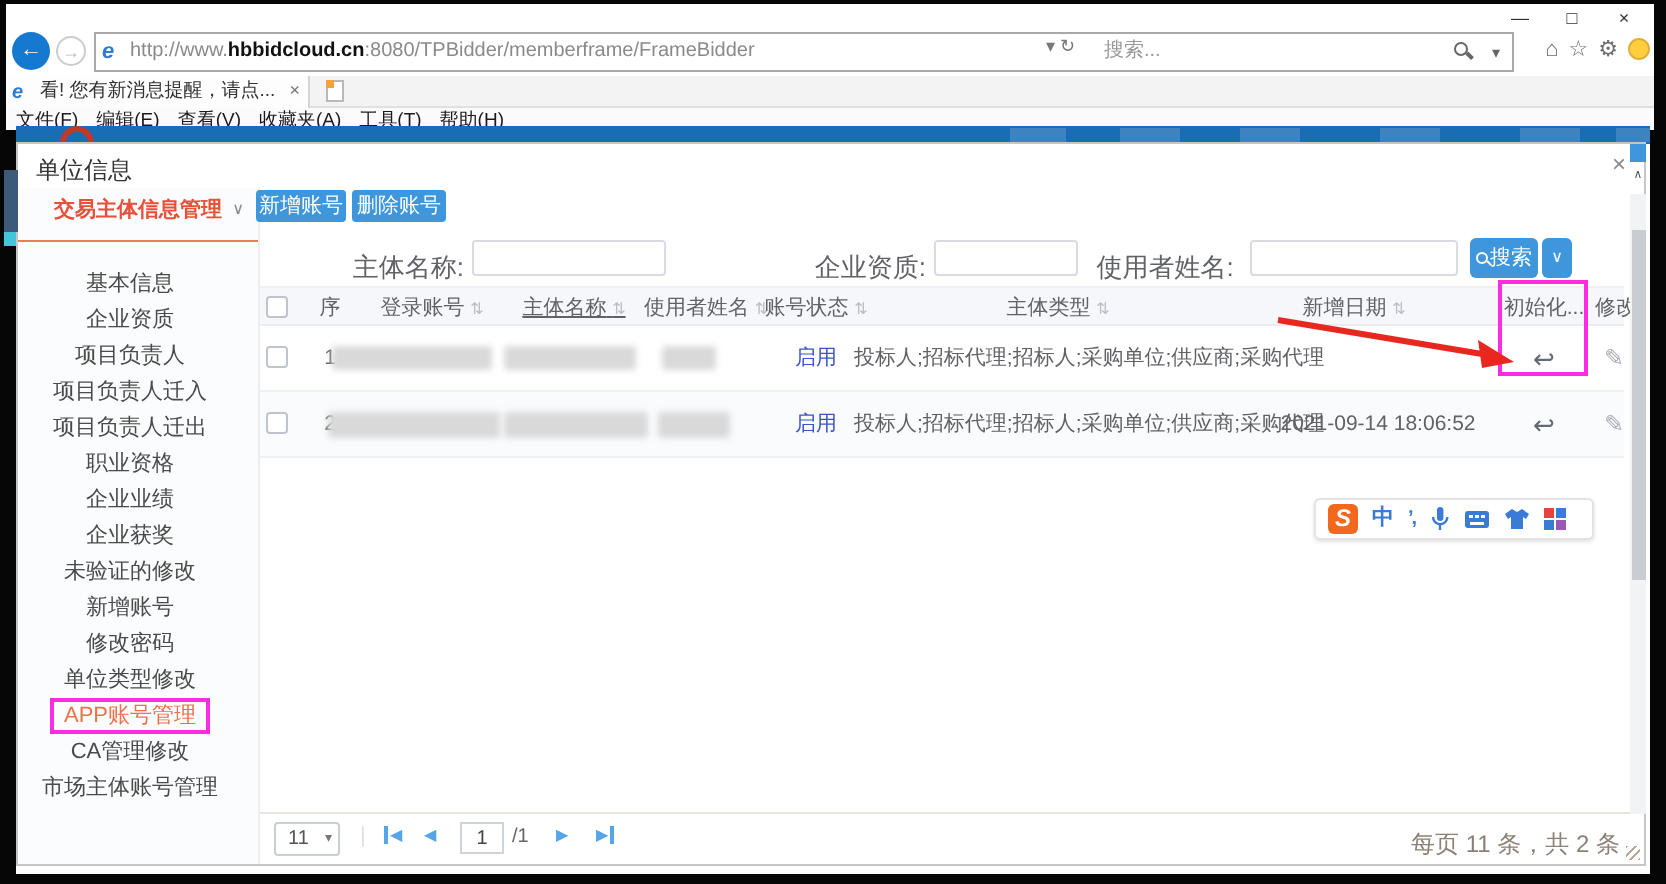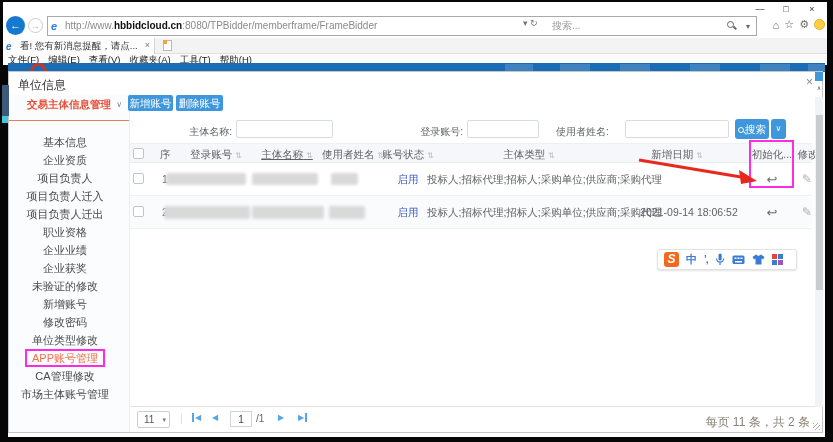--- a/index.html
+++ b/index.html
@@ -56,21 +56,21 @@
   #side-items { position:absolute; left:0; top:39px; width:112px; list-style:none; }
   #side-items li { height:18px; line-height:18px; text-align:center; font-size:11px; color:#4a4a4a; white-space:nowrap; }
   #side-items li.active { color:#f0704a; }
   #side-items li.active .hl { border:2px solid #ff2be2; padding:1px 5px; color:#f0704a; }
 
   #main { position:absolute; left:121px; top:22px; right:0; bottom:0; }
   .btn { position:absolute; background:#3e96dc; color:#fff; font-size:10.5px; text-align:center; border-radius:2px; line-height:16px; height:16px; }
   #btn-add { left:-2px; top:1px; width:45px; }
   #btn-del { left:46px; top:1px; width:47px; }
 
-  .flabel { position:absolute; top:31px; font-size:10px; color:#606266; text-align:right; white-space:nowrap;}
+  .flabel { position:absolute; top:31px; font-size:13px; color:#606266; text-align:right; white-space:nowrap;}
   .finput { position:absolute; top:26px; height:18px; border:1px solid #d8dce2; border-radius:2px; background:#fff; font-size:10px; padding:0 3px; }
   #btn-search { left:605px; top:25px; width:34px; height:20px; line-height:20px; border-radius:3px; font-size:10.5px;}
   #btn-search .mag2 { display:inline-block; width:6px; height:6px; border:1.3px solid #fff; border-radius:50%; position:relative; margin-right:1px;}
   #btn-search .mag2::after { content:""; position:absolute; left:4px; top:4px; width:3px; height:1.3px; background:#fff; transform:rotate(45deg);}
   #btn-search-more { left:641px; top:25px; width:15px; height:20px; line-height:20px; border-radius:3px; font-size:8px; }
 
   
   #thead { position:absolute; left:0; top:49px; right:10px; height:20px; background:#f6f7fa; border-top:1px solid #eef0f4; border-bottom:1px solid #e9ecf1; font-size:10.5px; color:#606266; }
   .hc { position:absolute; top:0; height:20px; line-height:20px; text-align:center; white-space:nowrap; }
   .sort { font-size:8px; color:#b9bec7; }
@@ -202,21 +202,21 @@
         <li>市场主体账号管理</li>
       </ul>
     </div>
 
     <div id="main">
       <div id="btn-add" class="btn">新增账号</div>
       <div id="btn-del" class="btn">删除账号</div>
 
       <span class="flabel" style="left:20px;width:82px;">主体名称:</span>
       <input class="finput" style="left: 106px; width: 97px;">
-      <span class="flabel" style="left:255px;width:78px;">登录账号:</span>
+      <span class="flabel" style="left:255px;width:78px;">企业资质:</span>
       <input class="finput" style="left: 337px; width: 72px;">
       <span class="flabel" style="left:414px;width:77px;text-align:center;">使用者姓名:</span>
       <input class="finput" style="left: 495px; width: 104px;">
       <div id="btn-search" class="btn"><span class="mag2"></span><span>搜索</span></div>
       <div id="btn-search-more" class="btn">∨</div>
 
       <div id="thead">
         <span class="cb" style="top:4px;"></span>
         <span class="hc" style="left:25px;width:20px;">序</span>
         <span class="hc" style="left:46px;width:80px;"><span>登录账号</span> <span class="sort">⇅</span></span>

